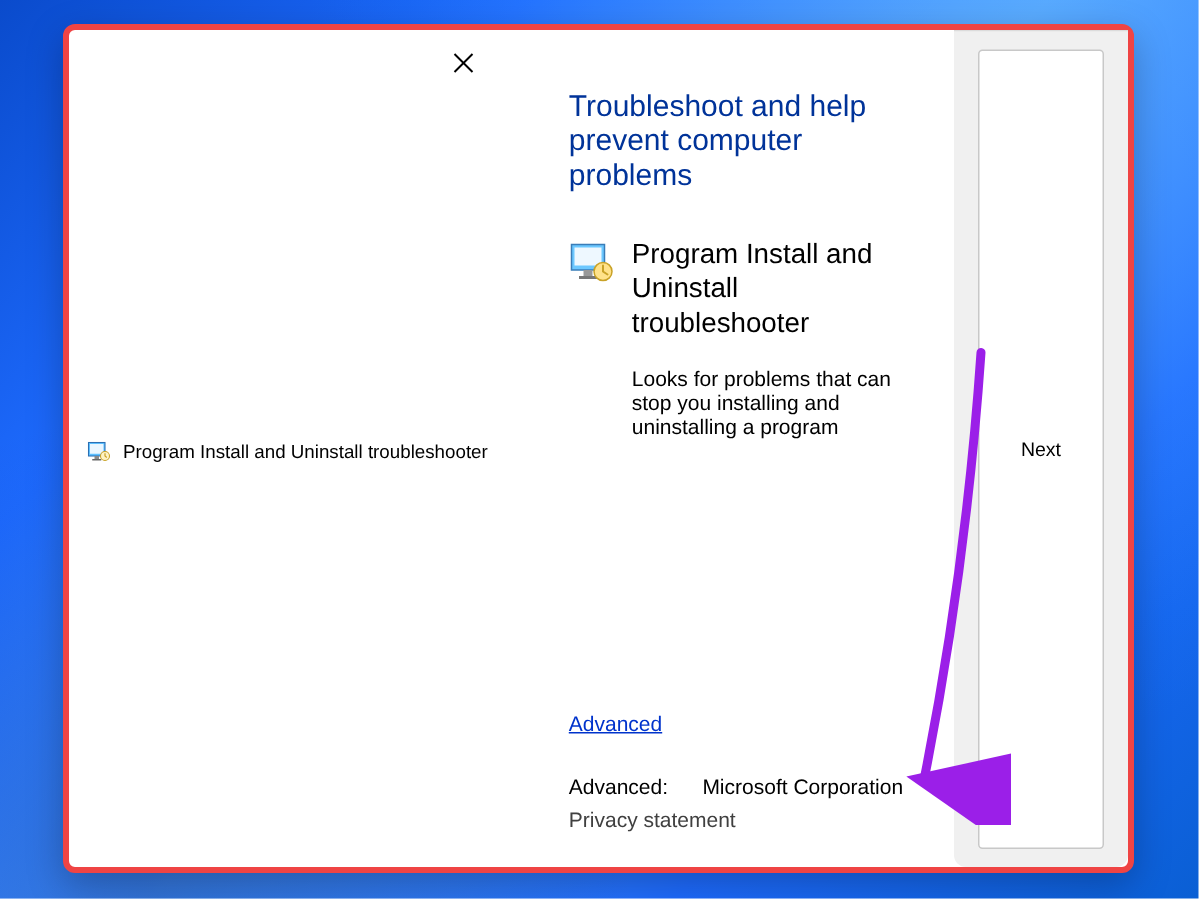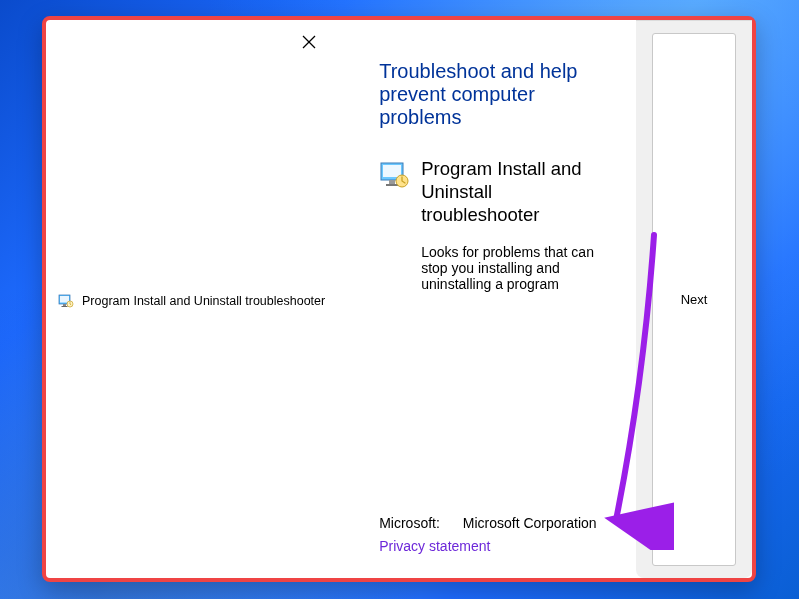--- a/index.html
+++ b/index.html
@@ -137,21 +137,21 @@
       margin-bottom: 6px;
     }
     .publisher-label {
       display: inline;
     }
     .publisher-name {
       display: inline;
       margin-left: 19px;
     }
     .privacy-link {
-      color: #6d28d9;
+      color: #404040;
       font-size: 14px;
       cursor: pointer;
       display: inline-block;
       margin-bottom: 14px;
     }
     .footer {
       background: #f0f0f0;
       border-top: 1px solid #dcdcdc;
       border-radius: 0 0 8px 8px;
       padding: 12px 16px;
@@ -218,23 +218,26 @@
         </svg>
       </span>
       <div class="program-text">
         <div class="program-title">Program Install and Uninstall troubleshooter</div>
         <div class="program-desc">Looks for problems that can stop you installing and uninstalling a program</div>
       </div>
     </div>
 
     <div class="spacer"></div>
 
+    <div>
+      <a class="advanced-link">Advanced</a>
+    </div>
 
     <div class="publisher-row">
-      <span class="publisher-label">Microsoft:</span>
+      <span class="publisher-label">Advanced:</span>
       <span class="publisher-name">Microsoft Corporation</span>
     </div>
 
     <div>
       <a class="privacy-link">Privacy statement</a>
     </div>
   </div>
 
   <div class="footer">
     <button class="btn">Next</button>

